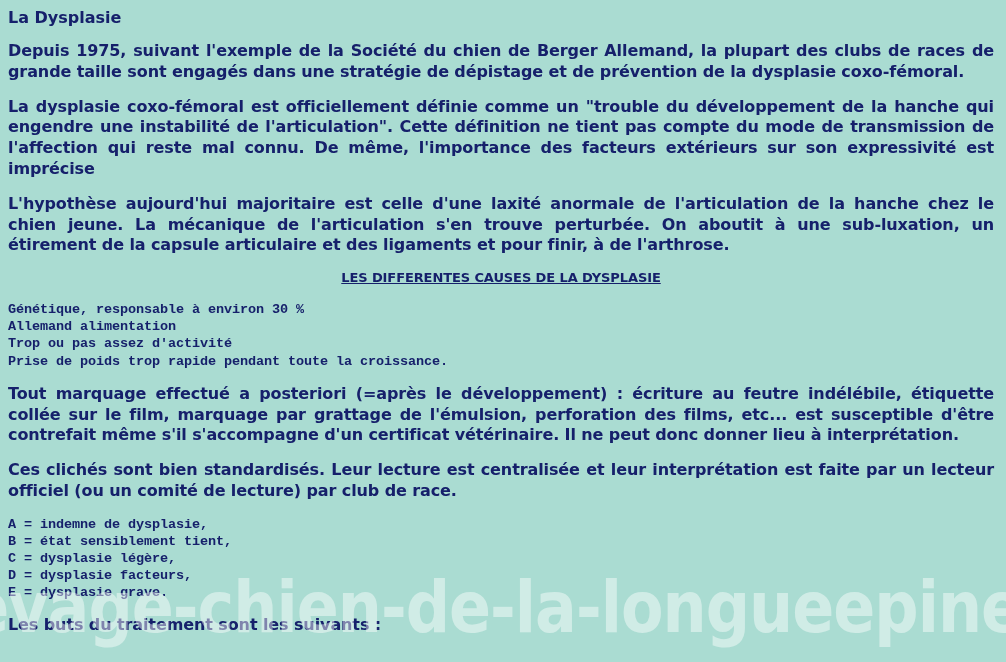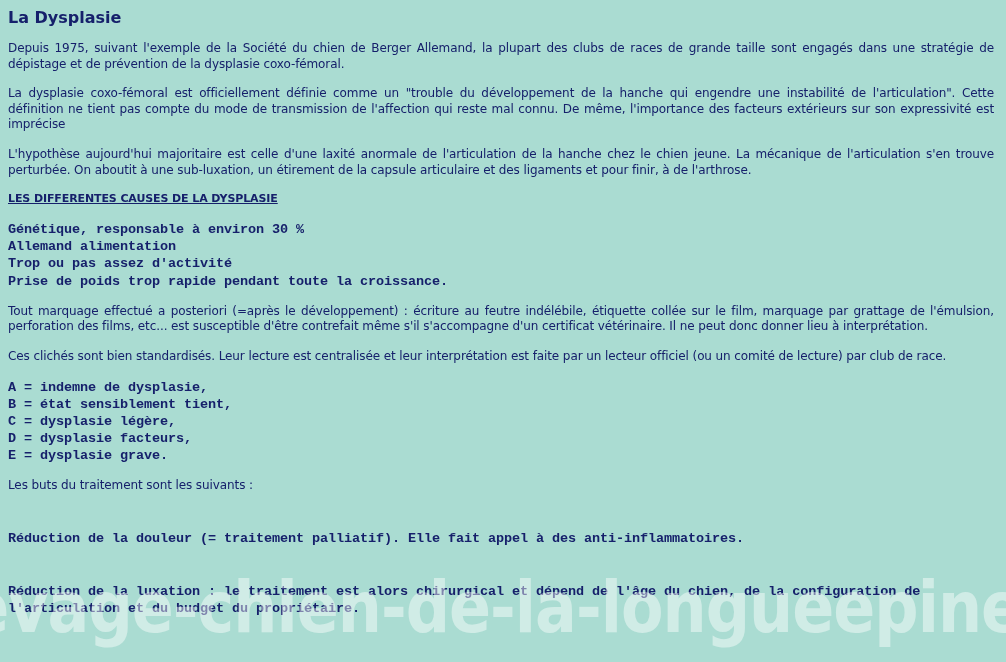--- a/index.html
+++ b/index.html
@@ -47,33 +47,34 @@
   }
   h1.title {
     font-size: 16px;
     font-weight: bold;
     margin: 0 0 14px 0;
     padding: 0;
     letter-spacing: 0px;
     color: #16206b;
   }
   p.para {
-    font-size: 12px;
-    font-weight: normal;
+    font-size: 16px;
+    font-weight: bold;
     line-height: 1.30;
     margin: 4px 0 14px 0;
     text-align: justify;
     letter-spacing: -0.1px;
   }
   .subhead {
-    font-size: 11px;
+    font-size: 13px;
     font-weight: bold;
     text-decoration: underline;
     margin: 0 0 16px 0;
     letter-spacing: -0.1px;
+    text-align: center;
   }
   ul.plain {
     list-style: none;
     margin: 0 0 14px 0;
     padding: 0;
   }
   ul.plain li {
     font-size: 13.5px;
     font-weight: bold;
     line-height: 1.27;

